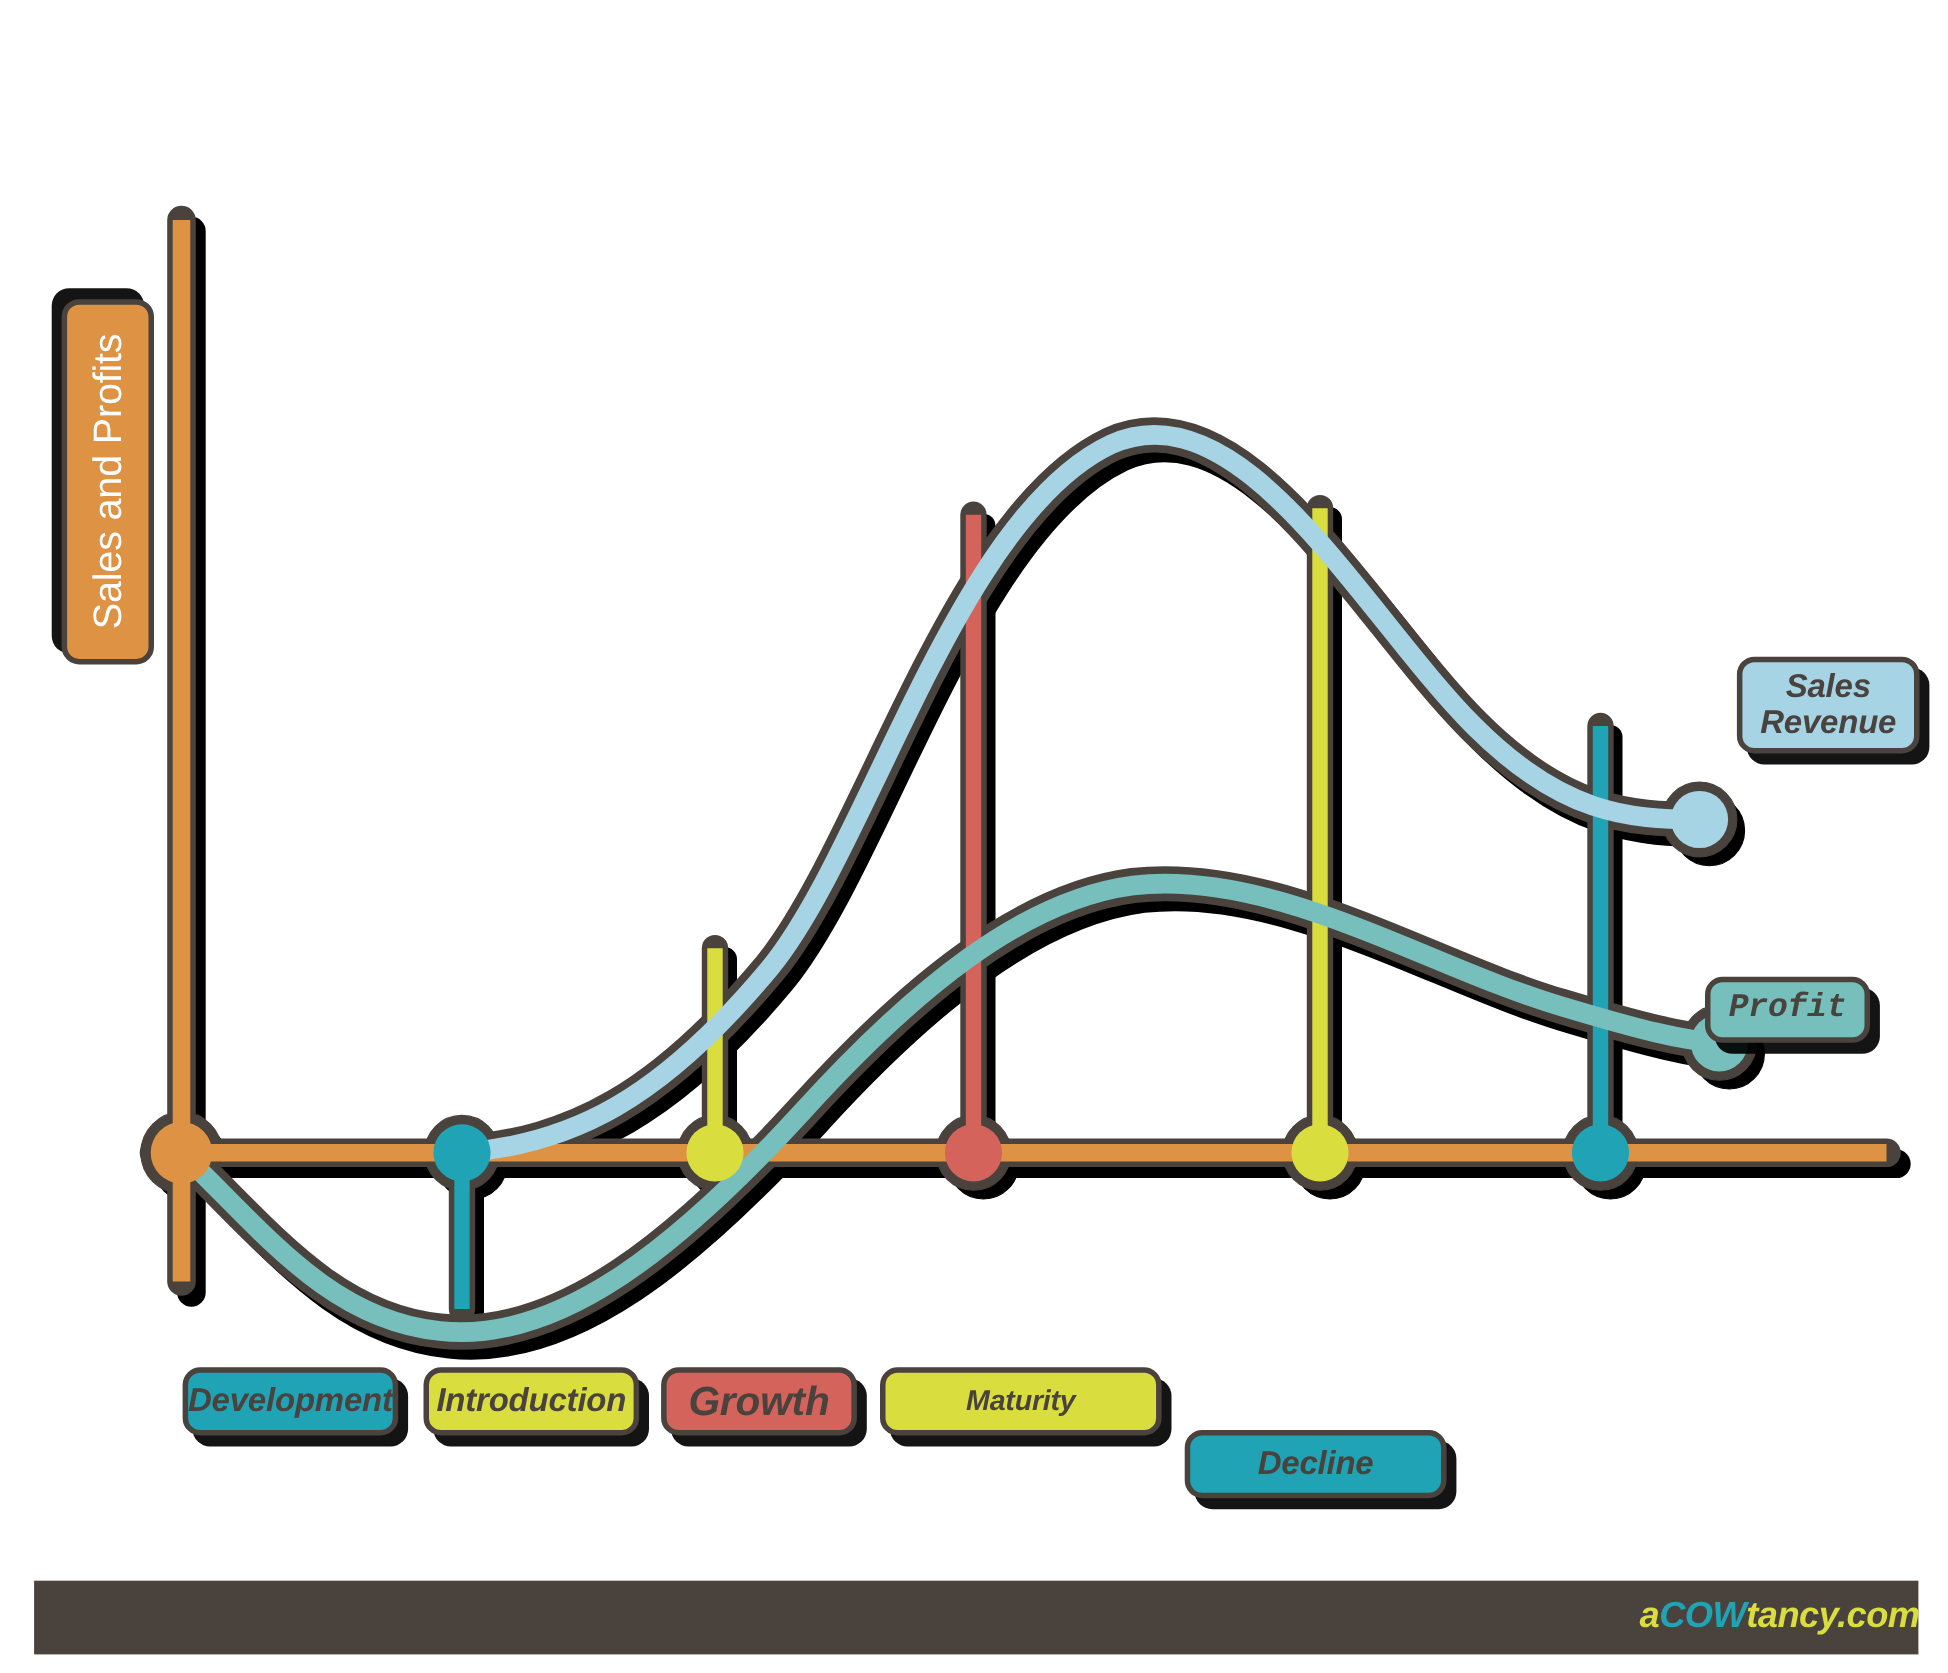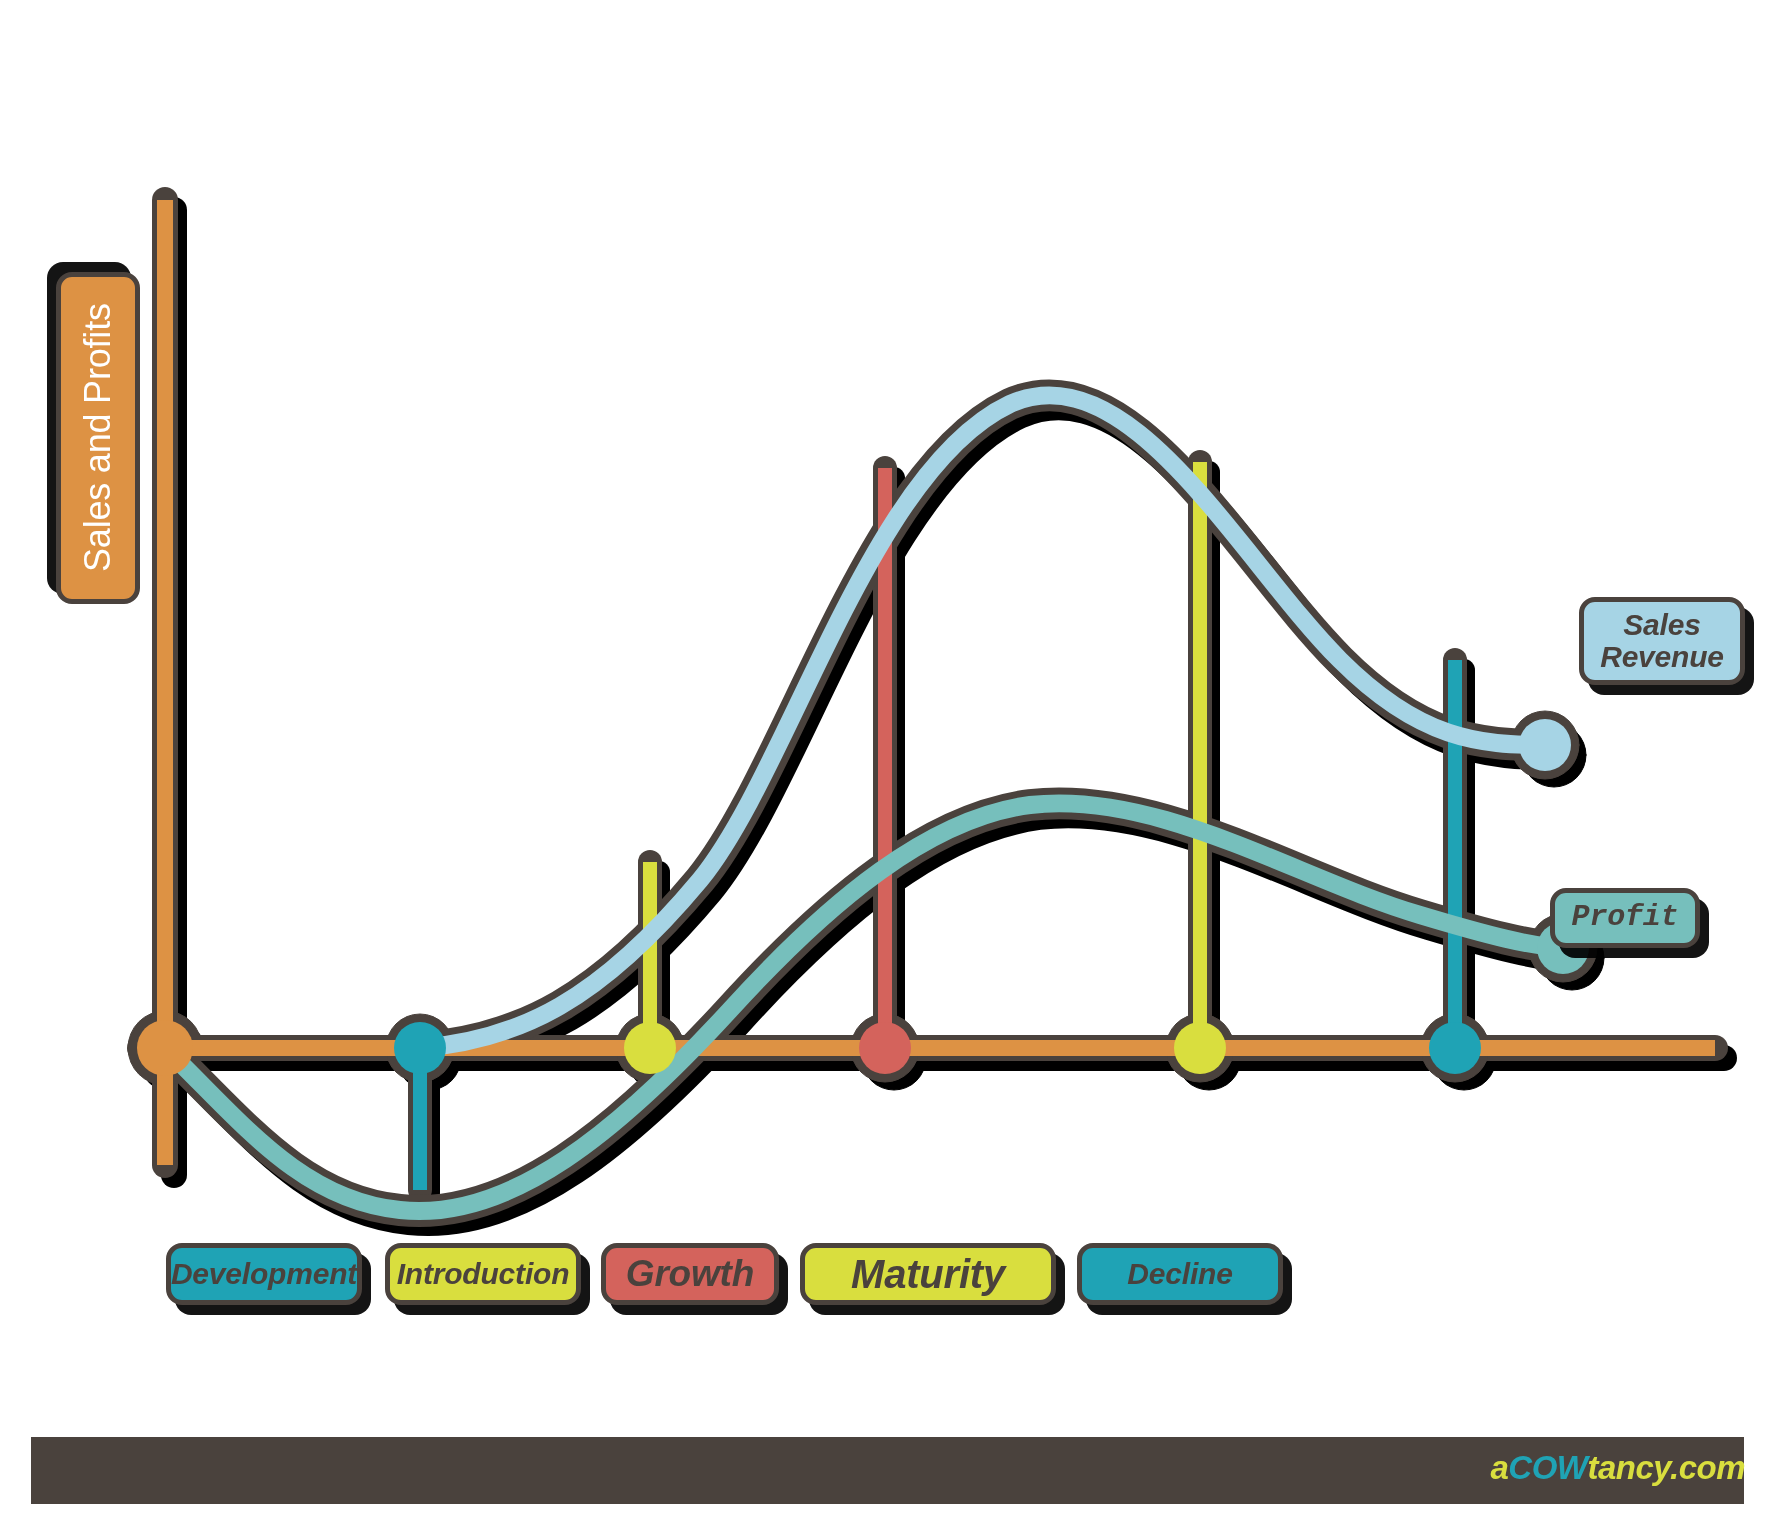--- a/index.html
+++ b/index.html
@@ -42,22 +42,22 @@
   .chip.axis {
     color: #ffffff;
     font-style: normal;
     font-weight: normal;
   }
 
   
   #chip-development { left: 166px;  top: 1243px; width: 196px; height: 62px; font-size: 30px; }
   #chip-introduction{ left: 385px;  top: 1243px; width: 196px; height: 62px; font-size: 30px; }
   #chip-growth      { left: 601px;  top: 1243px; width: 178px; height: 62px; font-size: 37px; }
-  #chip-maturity    { left: 800px;  top: 1243px; width: 256px; height: 62px; font-size: 40px; }
-  #chip-decline     { left: 1077px; top: 1243px; width: 206px; height: 62px; font-size: 30px; }
+  #chip-maturity    { left: 800px;  top: 1243px; width: 256px; height: 62px; font-size: 26px; }
+  #chip-decline     { left: 1077px; top: 1300px; width: 238px; height: 62px; font-size: 30px; }
 
   
   #chip-sales-revenue { left: 1547px; top: 597px; width: 166px; height: 88px; font-size: 30px; flex-direction: column; margin-left: 32px; }
   #chip-profit        { left: 1550px; top: 888px; width: 150px; height: 60px; font-size: 30px; font-family: Liberation Mono, monospace; }
 
   
   #chip-time {
     left: 1472px; top: 1104px; width: 204px; height: 82px;
     font-size: 40px;
   }

